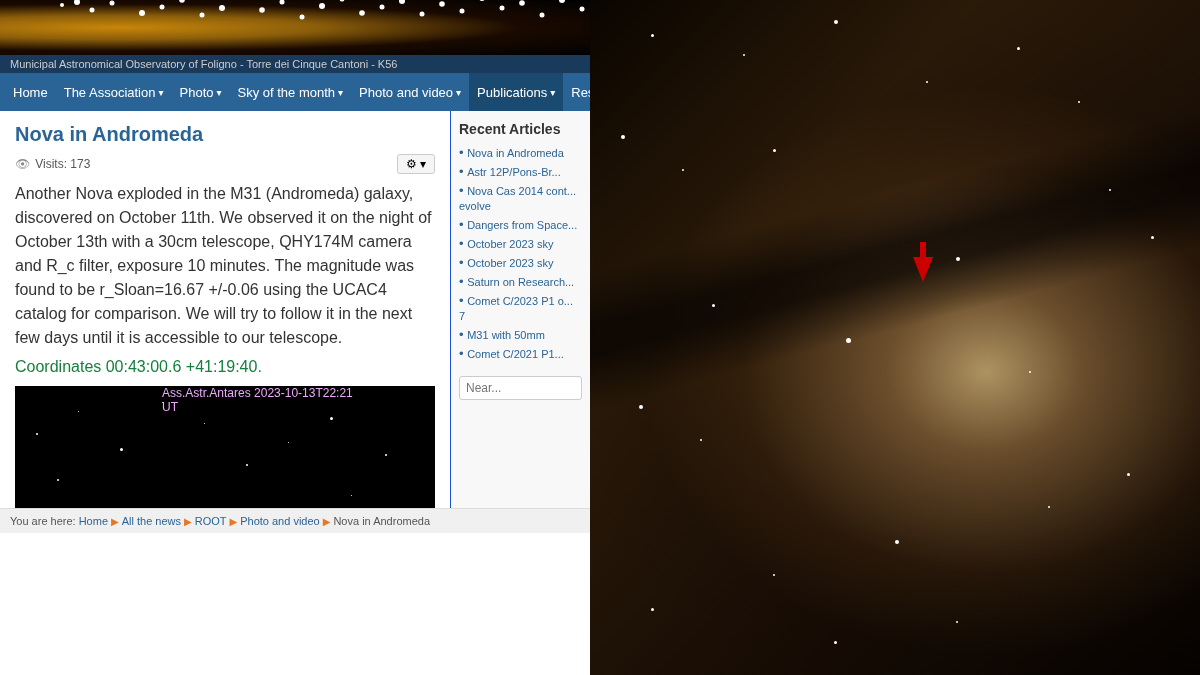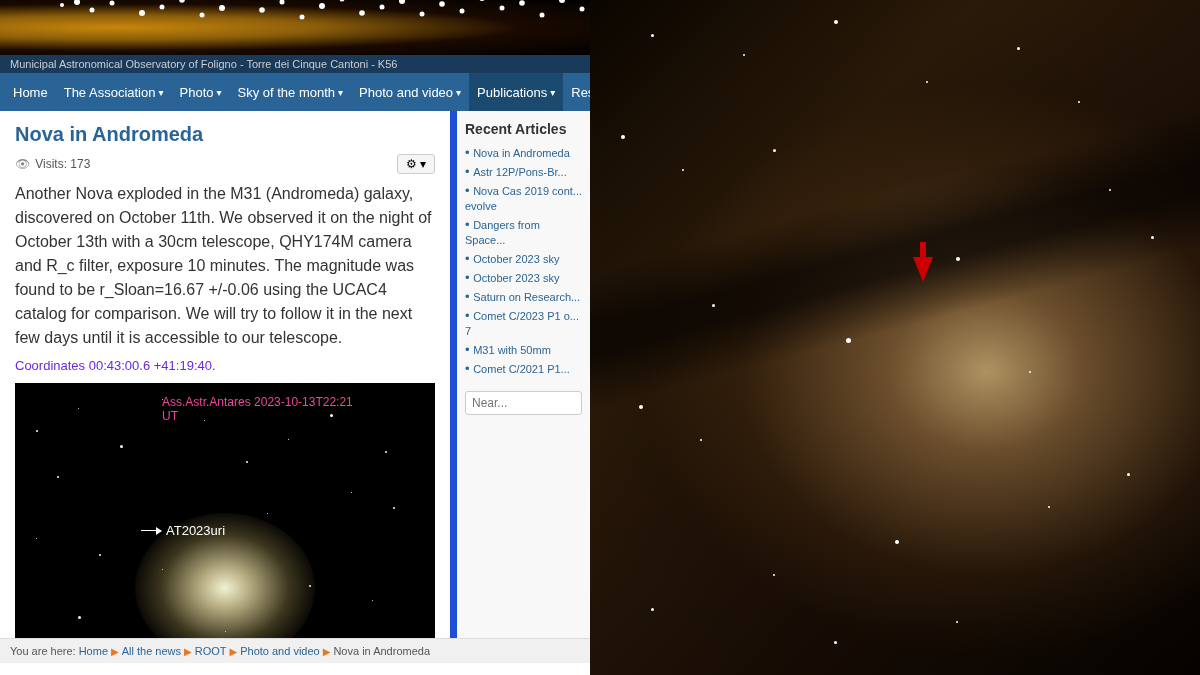--- a/index.html
+++ b/index.html
@@ -1,21 +1,21 @@
 <!DOCTYPE html>
 <html><head>
   <meta charset="utf-8">
   <style>
     * { margin: 0; padding: 0; box-sizing: border-box; }
     body { font-family: Arial, sans-serif; font-size: 13px; width: 1200px; height: 675px; overflow: hidden; display: flex; }
 
     
     .left-panel {
       width: 590px;
-      height: 663px;
+      height: 533px;
       display: flex;
       flex-direction: column;
       background: #fff;
       overflow: hidden;
       flex-shrink: 0;
     }
 
     
     .header-image {
       width: 100%;
@@ -110,22 +110,22 @@
       align-items: center;
       gap: 3px;
     }
     .article-body {
       font-size: 16px;
       color: #333;
       line-height: 1.5;
       margin-bottom: 8px;
     }
     .coordinates {
-      font-size: 13px;
-      color: #6d28d9;
+      font-size: 16px;
+      color: #15803d;
       margin-bottom: 10px;
     }
 
     
     .astro-image {
       width: 100%;
       height: 310px;
       background: #000;
       position: relative;
       overflow: hidden;
@@ -143,24 +143,24 @@
       bottom: 30px;
       left: 50%;
       transform: translateX(-50%);
       width: 180px;
       height: 150px;
       background: radial-gradient(ellipse, rgba(255,255,220,0.95) 0%, rgba(255,240,180,0.7) 20%, rgba(200,180,100,0.3) 50%, transparent 75%);
       border-radius: 50%;
     }
     .image-label {
       position: absolute;
-      top: 12px;
+      top: 0;
       left: 50%;
       transform: translateX(-30%);
-      color: #ec4899;
+      color: #f0abfc;
       font-size: 12px;
     }
     .nova-label {
       position: absolute;
       top: 45%;
       left: 30%;
       color: white;
       font-size: 13px;
       display: flex;
       align-items: center;
@@ -189,21 +189,21 @@
       position: absolute;
       background: white;
       border-radius: 50%;
     }
 
     
     .sidebar {
       width: 140px;
       padding: 10px 8px;
       background: #f8f8f8;
-      border-left: 7px solid #1d4ed8;
+      border-left: 1px solid #1d4ed8;
       overflow-y: auto;
       flex-shrink: 0;
     }
     .sidebar-section-title {
       font-size: 14px;
       font-weight: bold;
       color: #333;
       margin-bottom: 8px;
     }
     .sidebar-list {
@@ -406,21 +406,21 @@
           <span>AT2023uri</span>
         </div>
       </div>
     </div>
 
     <div class="sidebar">
       <div class="sidebar-section-title">Recent Articles</div>
       <ul class="sidebar-list">
         <li><a>Nova in Andromeda</a></li>
         <li><a>Astr 12P/Pons-Br...</a></li>
-        <li><a>Nova Cas 2019 cont... evolve</a></li>
+        <li><a>Nova Cas 2014 cont... evolve</a></li>
         <li><a>Dangers from Space...</a></li>
         <li><a>October 2023 sky</a></li>
         <li><a>October 2023 sky</a></li>
         <li><a>Saturn on Research...</a></li>
         <li><a>Comet C/2023 P1 o... 7</a></li>
         <li><a>M31 with 50mm</a></li>
         <li><a>Comet C/2021 P1...</a></li>
       </ul>
       <input class="sidebar-search" type="text" placeholder="Near..." style="">
     </div>

